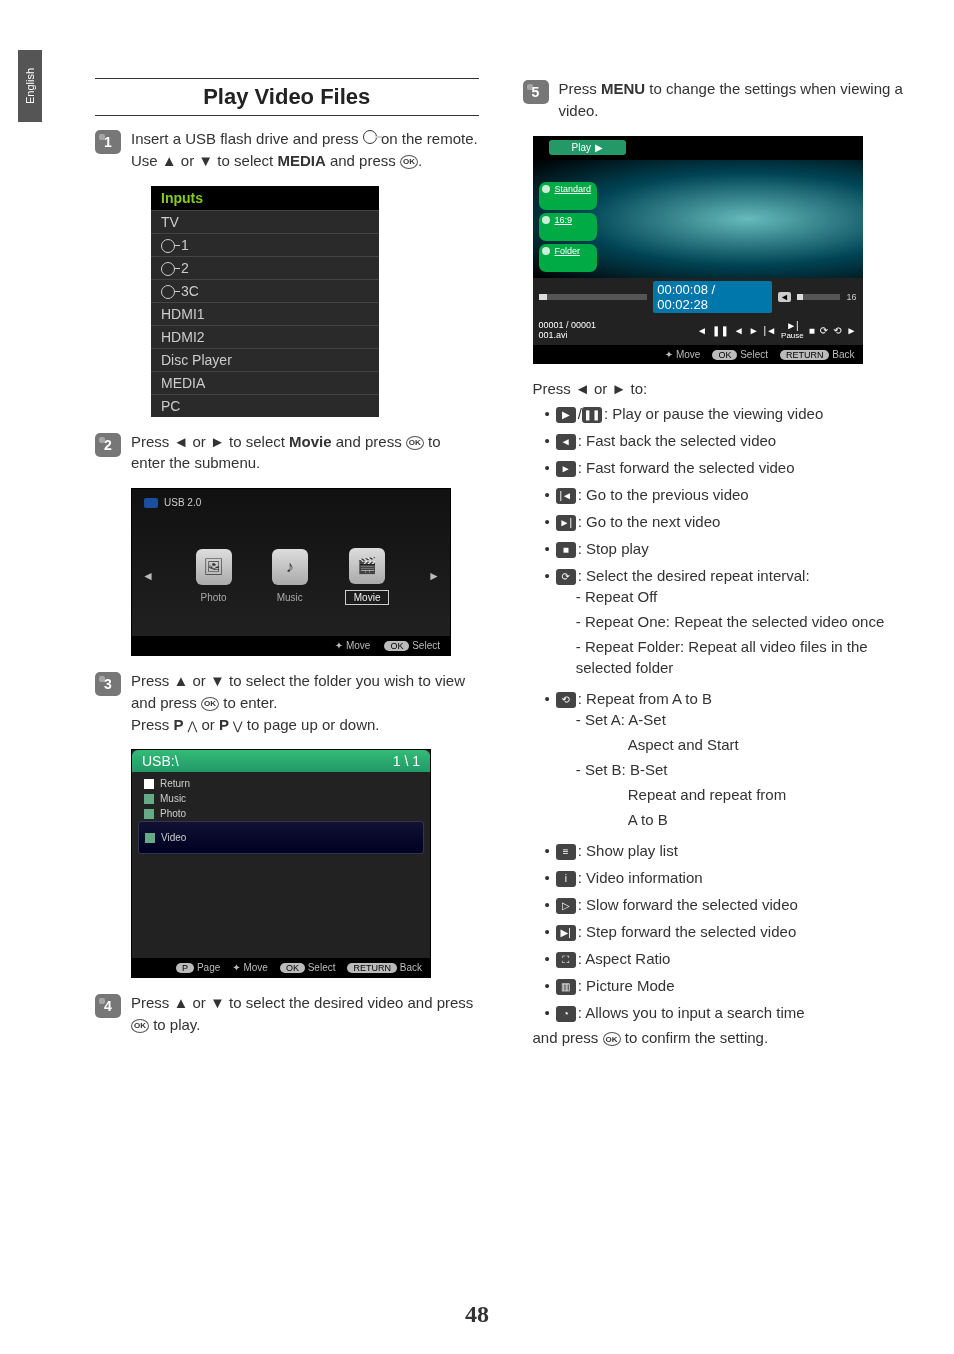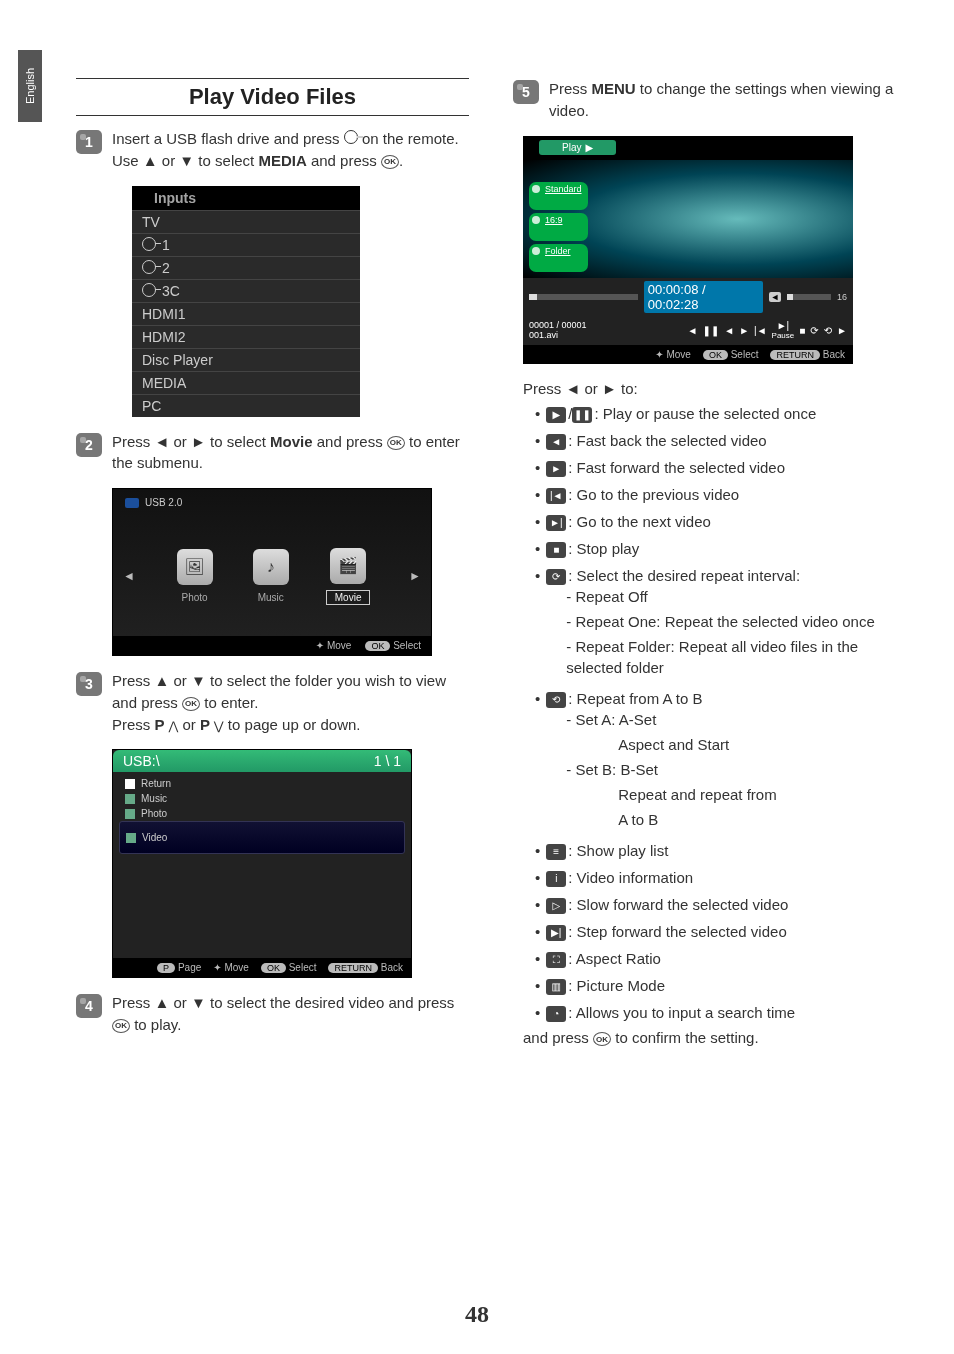--- a/index.html
+++ b/index.html
@@ -1,28 +1,28 @@
 <!DOCTYPE html>
 <html><head>
 <meta charset="utf-8">
 <style>
   * { box-sizing: border-box; margin: 0; padding: 0; }
   body { width: 954px; height: 1354px; background: #fff; font-family: Arial, Helvetica, sans-serif; font-size: 15px; color: #333; position: relative; }
   .lang-tab { position: absolute; left: 18px; top: 50px; width: 24px; height: 72px; background: #555; color: #fff; font-size: 11px; display: flex; align-items: center; justify-content: center; writing-mode: vertical-rl; transform: rotate(180deg); }
-  .columns { display: flex; padding: 78px 48px 0 76px; gap: 44px; }
+  .columns { display: flex; padding: 78px 48px 0 76px; gap: 44px; margin-left: 19px; }
   .col { flex: 1; min-width: 0; }
   .section-title-wrap { border-top: 1.5px solid #333; border-bottom: 1.5px solid #333; padding: 5px 0; margin-bottom: 12px; text-align: center; }
   .section-title { font-size: 22px; font-weight: bold; color: #222; }
   .step { display: flex; gap: 10px; margin-bottom: 14px; }
   .step-icon { flex: 0 0 26px; height: 24px; background: #777; color: #fff; font-weight: bold; font-size: 14px; border-radius: 5px; display: flex; align-items: center; justify-content: center; position: relative; margin-top: 2px; }
   .step-icon::after { content: ""; position: absolute; left: 4px; top: 4px; width: 6px; height: 6px; border-radius: 2px; background: rgba(255,255,255,0.35); }
   .step-body { flex: 1; line-height: 1.45; }
   .inputs-box { width: 228px; margin: 10px 0 14px 56px; background: #2a2a2a; color: #ccc; font-size: 14px; }
-  .inputs-box .hdr { background: #000; color: #a3a3a3; font-weight: bold; padding: 4px 22px; }
-  .inputs-box .row { padding: 3px 10px; border-top: 1px solid #444; display: flex; align-items: flex-start; gap: 6px; }
+  .inputs-box .hdr { background: #000; color: #84cc16; font-weight: bold; padding: 4px 10px; }
+  .inputs-box .row { padding: 3px 10px; border-top: 1px solid #444; display: flex; align-items: flex-end; gap: 6px; }
   .av-icon { width: 14px; height: 14px; border: 1.5px solid #ccc; border-radius: 50%; display: inline-block; position: relative; }
   .av-icon::after { content: ""; position: absolute; right: -6px; top: 5px; width: 6px; height: 1.5px; background: #ccc; }
   .osd { width: 320px; margin: 10px 0 14px 36px; background: linear-gradient(#111,#222); border: 1px solid #000; }
   .osd-usb { color: #ccc; font-size: 10px; padding: 8px 12px; display: flex; align-items: center; gap: 6px; }
   .usb-chip { width: 14px; height: 10px; background: #1b4f9c; border-radius: 2px; }
   .osd-mid { height: 120px; display: flex; align-items: center; justify-content: center; gap: 34px; position: relative; }
   .osd-mid .arrow { position: absolute; color: #bbb; font-size: 12px; }
   .osd-mid .arrow.l { left: 10px; } .osd-mid .arrow.r { right: 10px; }
   .mode { display: flex; flex-direction: column; align-items: center; gap: 6px; }
   .mode-icon { width: 36px; height: 36px; background: linear-gradient(#ddd,#aaa); border-radius: 6px; display: flex; align-items: center; justify-content: center; font-size: 16px; }
@@ -265,21 +265,21 @@
         <span>✦ <span>Move</span></span>
         <span><span class="pill">OK</span> <span>Select</span></span>
         <span><span class="pill">RETURN</span> <span>Back</span></span>
       </div>
     </div>
 
     <p style="margin-left:10px;">Press ◄ or ► to:</p>
 
     <ul class="sublist">
       <li>
-          <div class="li-body"><span class="ctrl-icon">▶</span>/<span class="ctrl-icon">❚❚</span><span>: Play or pause the selected once</span></div>
+          <div class="li-body"><span class="ctrl-icon">▶</span>/<span class="ctrl-icon">❚❚</span><span>: Play or pause the viewing video</span></div>
         </li>
       <li>
           <div class="li-body"><span class="ctrl-icon">◄</span><span>: Fast back the selected video</span></div>
         </li>
       <li>
           <div class="li-body"><span class="ctrl-icon">►</span><span>: Fast forward the selected video</span></div>
         </li>
       <li>
           <div class="li-body"><span class="ctrl-icon">|◄</span><span>: Go to the previous video</span></div>
         </li>

